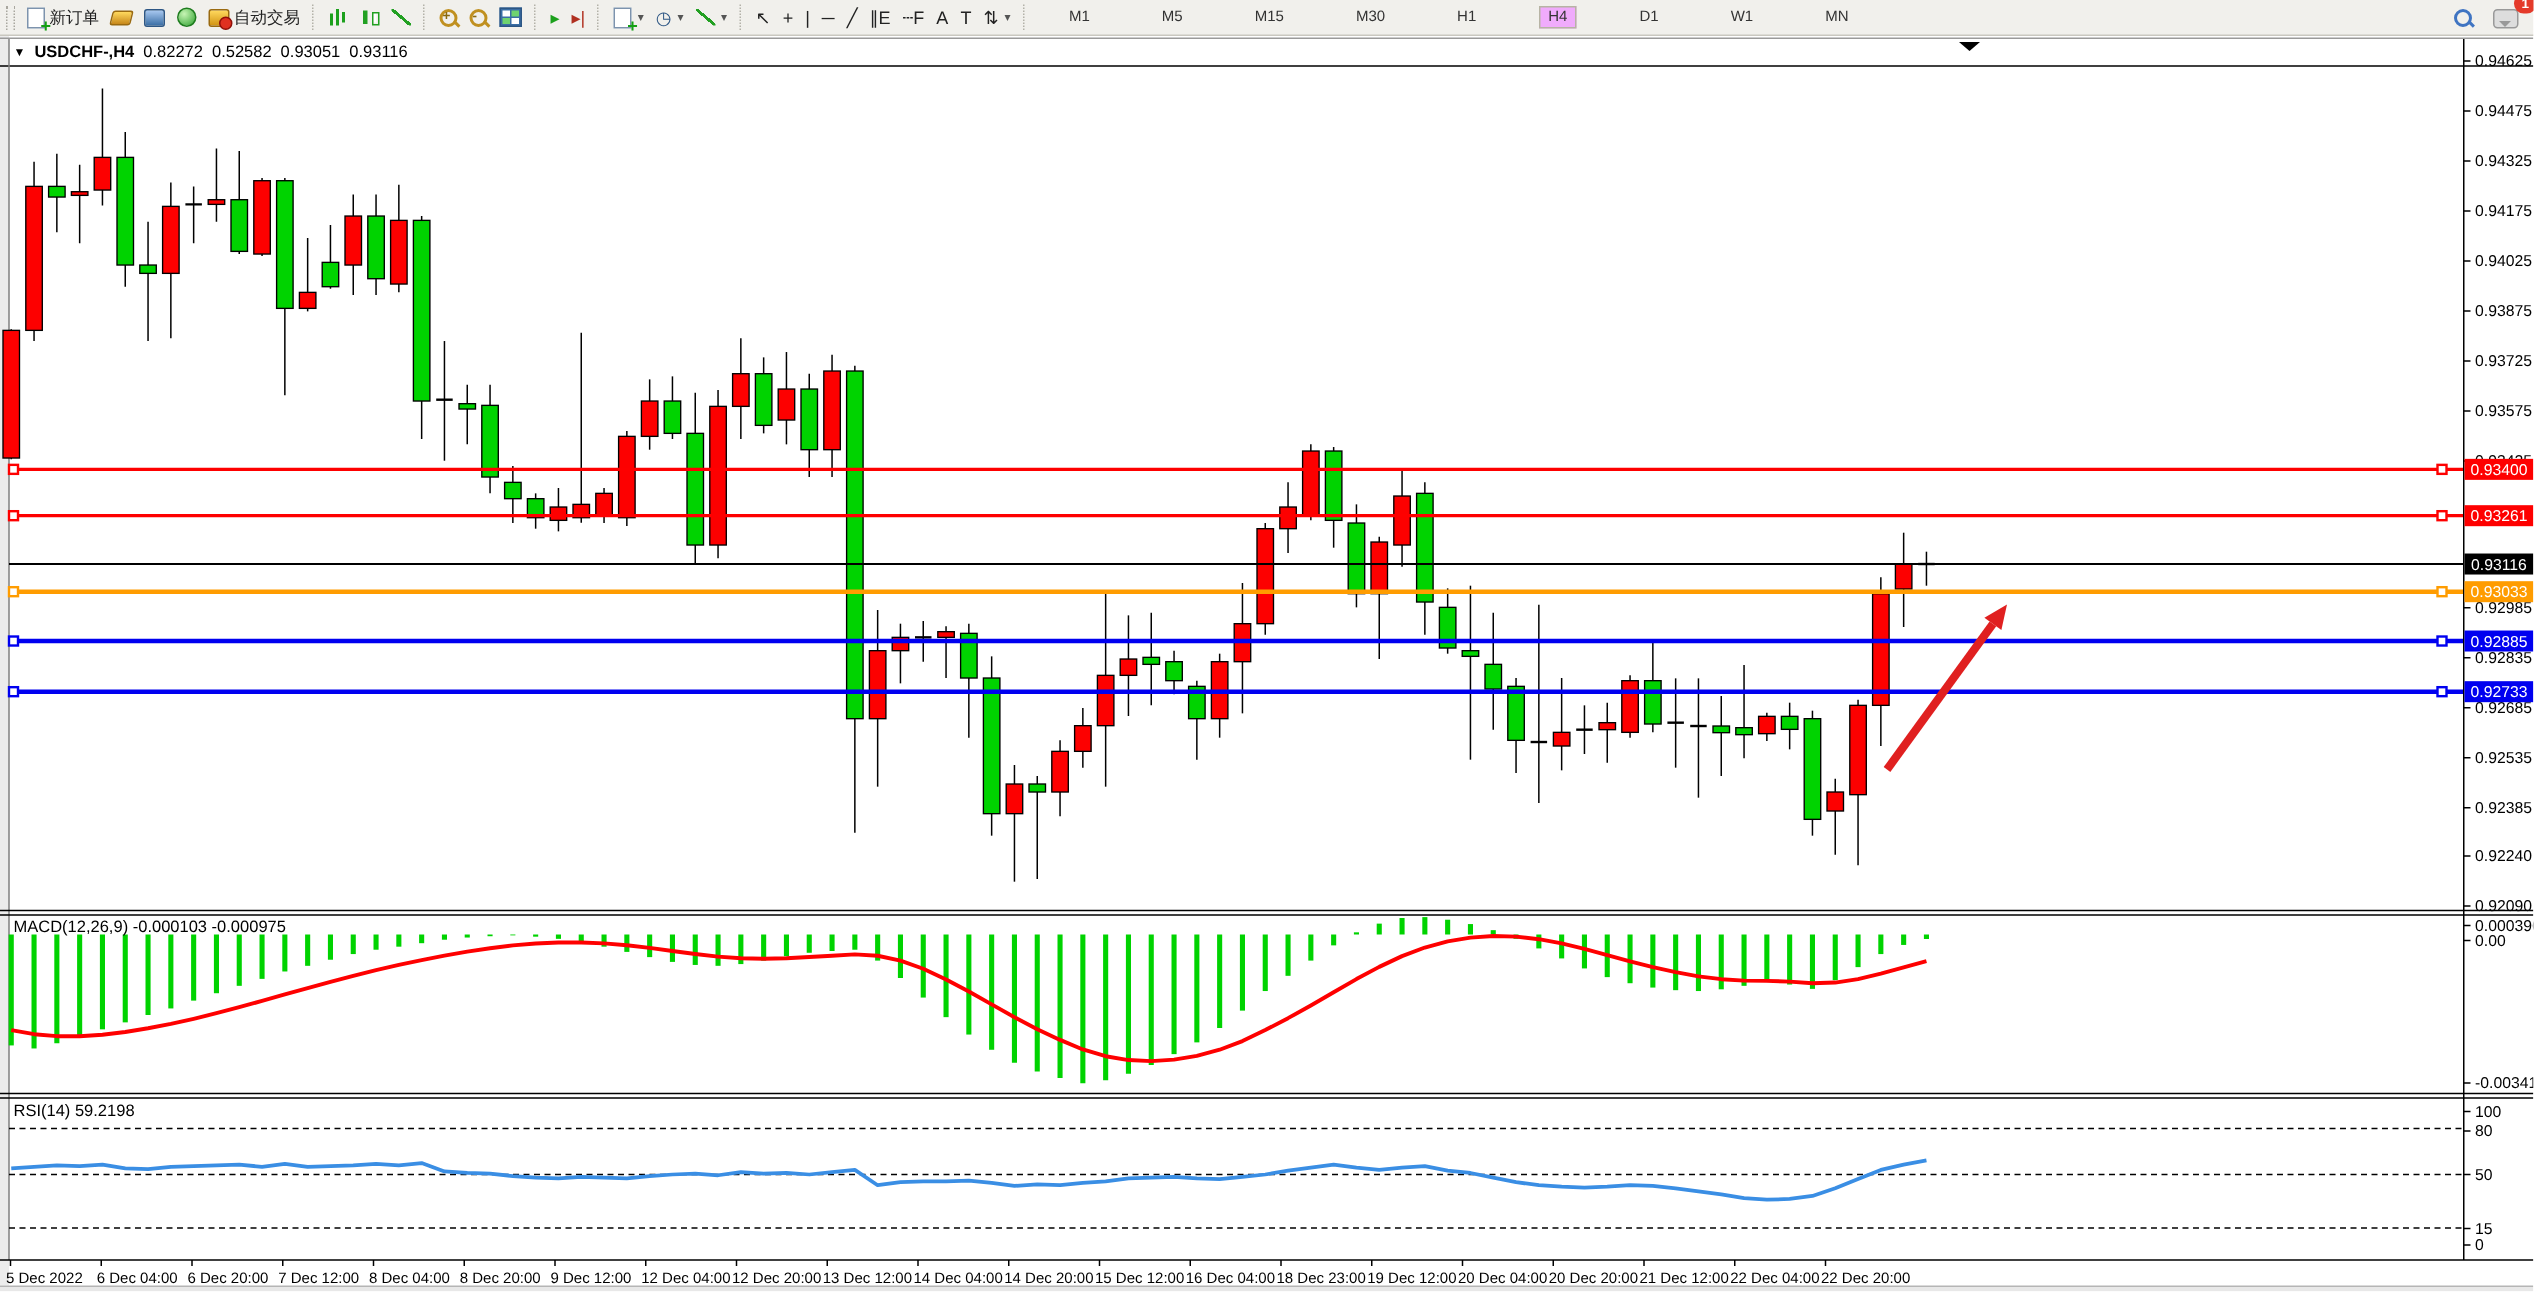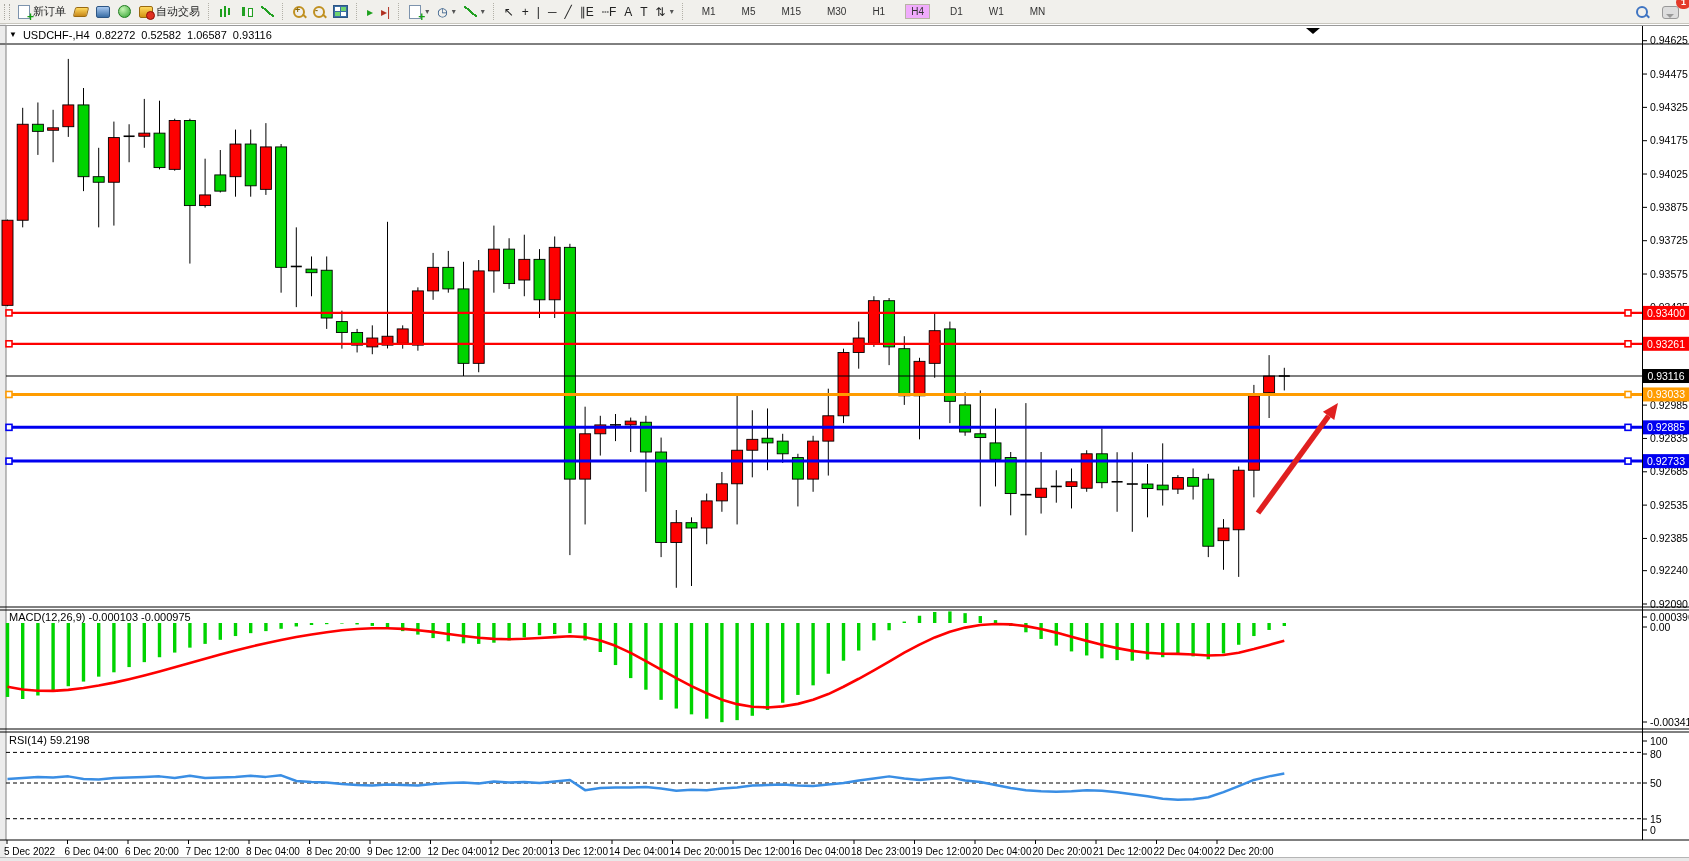--- a/index.html
+++ b/index.html
@@ -5,21 +5,21 @@
   html,body{margin:0;padding:0}
   body{width:1689px;height:861px;position:relative;overflow:hidden;background:#fff;
        font-family:"Liberation Sans",sans-serif;-webkit-font-smoothing:antialiased}
   #toolbar{position:absolute;left:0;top:0;width:1689px;height:24px;background:#f1f0ec;
            border-bottom:1px solid #c9c7bf;display:flex;align-items:center;box-sizing:border-box;padding-left:3px}
   .grip{width:4px;height:16px;border-left:1px dotted #a9a79f;border-right:1px dotted #a9a79f;margin:0 4px 0 1px}
   .tsep{width:2px;height:17px;border-left:1px dotted #b3b1a8;margin:0 4px}
   .tbtn{height:20px;display:flex;align-items:center;justify-content:center;gap:3px;
         padding:0 4px;font-size:11px;color:#222;cursor:default;white-space:nowrap}
   .tbtn .gl{font-size:12px;line-height:12px}
-  .tf{font-size:10px;color:#333;padding:1px 5px;margin:0 7px;border:1px solid transparent}
+  .tf{font-size:10px;color:#333;padding:1px 5px;margin:0 18px;border:1px solid transparent}
   .tf.active{background:#f0abfc;border:1px solid #b7b4a4}
   .caret{font-size:8px;color:#555;margin-left:1px}
   
   .ic{display:inline-block;position:relative}
   .ic-doc{width:10px;height:12px;background:#fff;border:1px solid #7d93ad}
   .ic-doc::after{content:"+";position:absolute;right:-5px;bottom:-6px;color:#14a014;font-weight:bold;font-size:12px}
   .ic-gold{width:12px;height:8px;background:linear-gradient(#ffd95e,#c8881a);border:1px solid #9a6a10;transform:skewX(-14deg);border-radius:2px}
   .ic-blue{width:12px;height:10px;background:linear-gradient(#a8c8f0,#3a6ea5);border:1px solid #2d5684;border-radius:2px}
   .ic-sig{width:11px;height:11px;border-radius:50%;background:radial-gradient(circle at 35% 30%,#c6f5b4,#2fa12f);border:1px solid #1e7c1e}
   .ic-auto{width:12px;height:10px;background:linear-gradient(#ffd95e,#d29413);border:1px solid #9a6a10;border-radius:2px}
@@ -40,21 +40,21 @@
   .ic-grid{width:13px;height:11px;background:#3a6ea5;border:1px solid #2d5684}
   .ic-grid::after{content:"";position:absolute;left:1px;top:1px;width:5px;height:4px;background:#fff;
       box-shadow:6px 0 0 #6fd36f,0 5px 0 #6fd36f,6px 5px 0 #fff}
   .chat{width:15px;height:11px;background:#ddd;border:1px solid #999;border-radius:3px;margin-top:2px}
   .chat::after{content:"";position:absolute;left:3px;bottom:-4px;border:4px solid transparent;border-top-color:#999}
   .badge{position:absolute;top:-6px;right:-8px;min-width:13px;height:13px;border-radius:7px;background:#e43a2a;
          color:#fff;font-size:9px;line-height:13px;text-align:center;font-weight:bold;padding:0 1px}
   #titlebar{position:absolute;left:0;top:25px;width:1689px;height:19px;background:#fff;display:flex;
             align-items:center;font-size:11px;color:#000;padding-left:9px;box-sizing:border-box;gap:6px}
   #titlebar .tri{font-size:8px}
-  #titlebar b{font-weight:normal}
+  #titlebar b{font-weight:bold}
   #chart-svg{position:absolute;left:0;top:24px}
 </style>
 </head>
 <body>
 
 <div id="toolbar">
     <div class="grip"></div>
     <div class="tbtn">
       <span class="ic ic-doc"></span>
       <span>新订单</span>
@@ -166,21 +166,21 @@
       <span class="ic chat"></span>
       <span class="badge">1</span>
     </div>
   </div>
 
 <div id="titlebar">
   <span class="tri">▼</span>
   <b>USDCHF-,H4</b>
   <span>0.82272</span>
   <span>0.52582</span>
-  <span>1.06587</span>
+  <span>0.93051</span>
   <span>0.93116</span>
 </div>
 
 <svg id="chart-svg" width="1689" height="837" viewBox="0 24 1689 837">
     <rect x="0" y="24" width="6" height="833" fill="#ececec"></rect>
     <line x1="0" y1="25.5" x2="1689" y2="25.5" stroke="#9a9a9a" stroke-width="1"></line>
     <line x1="0" y1="44" x2="1689" y2="44" stroke="#000" stroke-width="1"></line>
     <line x1="6" y1="26" x2="6" y2="840" stroke="#808080" stroke-width="1"></line>
     <polygon points="1306,28 1320,28 1313,34" fill="#000"></polygon>
     <g>

